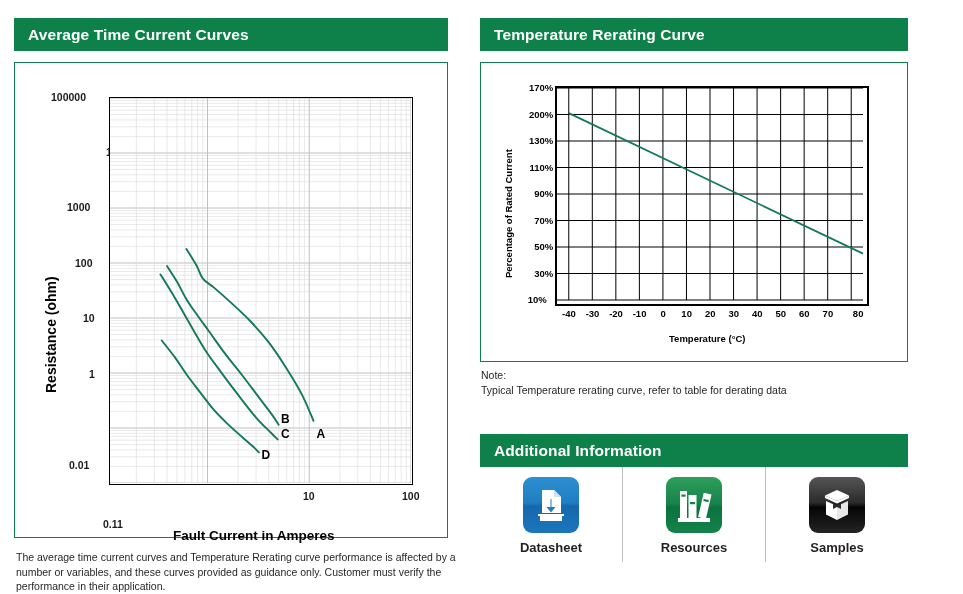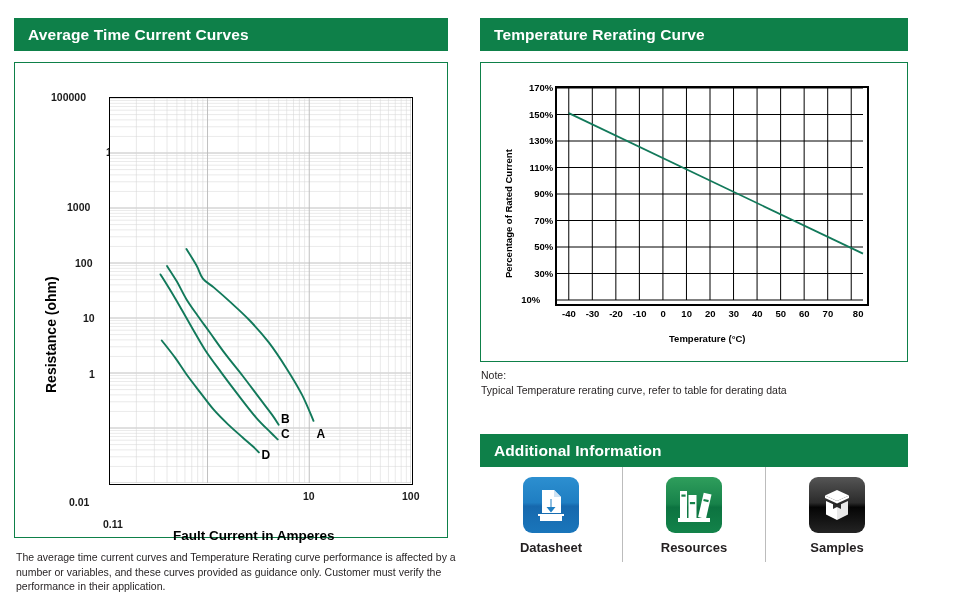--- a/index.html
+++ b/index.html
@@ -100,21 +100,21 @@
 
     <div class="ytitle" style="left:28px;top:330px;">Resistance (ohm)</div>
 
     <div class="ax-label" id="yl-7" style="left:36px;top:28px;">100000</div>
     <div class="ax-label" id="yl-6" style="left:44px;top:83px;margin-left:47px;">10000</div>
     <div class="ax-label" id="yl-5" style="left:52px;top:138px;">1000</div>
     <div class="ax-label" id="yl-4" style="left:60px;top:194px;">100</div>
     <div class="ax-label" id="yl-3" style="left:68px;top:249px;">10</div>
     <div class="ax-label" id="yl-2" style="left:74px;top:305px;">1</div>
     <div class="ax-label" id="yl-1" style="left:62px;top:360px;margin-left:36px;">0.1</div>
-    <div class="ax-label" id="yl-0" style="left:54px;top:433px;">0.01</div>
+    <div class="ax-label" id="yl-0" style="left:54px;top:396px;">0.01</div>
 
     <div class="plot-left">
       <svg id="left-svg" width="301" height="385" viewBox="0 0 301 385">
         <g id="left-grid">
             <line x1="0" y1="385" x2="301" y2="385" stroke="#b9b9b9" stroke-width="0.9"></line>
             <line x1="0" y1="368.443350238481" x2="301" y2="368.443350238481" stroke="#d8d8d8" stroke-width="0.55"></line>
             <line x1="0" y1="358.7583309904186" x2="301" y2="358.7583309904186" stroke="#d8d8d8" stroke-width="0.55"></line>
             <line x1="0" y1="351.88670047696206" x2="301" y2="351.88670047696206" stroke="#d8d8d8" stroke-width="0.55"></line>
             <line x1="0" y1="346.556649761519" x2="301" y2="346.556649761519" stroke="#d8d8d8" stroke-width="0.55"></line>
             <line x1="0" y1="342.2016812288996" x2="301" y2="342.2016812288996" stroke="#d8d8d8" stroke-width="0.55"></line>
@@ -260,28 +260,28 @@
             <line x1="270.6923076923077" y1="0" x2="270.6923076923077" y2="212" stroke="#000" stroke-width="1"></line>
             <line x1="294.2307692307692" y1="0" x2="294.2307692307692" y2="212" stroke="#000" stroke-width="1"></line>
           </g>
         <g id="right-curve">
             <polyline points="11.77,25.18 306.00,165.63" fill="none" stroke="#12795a" stroke-width="1.8"></polyline>
           </g>
       </svg>
     </div>
 
     <div id="right-yticks">
-        <div class="rlabel" style="left: 40.2px; top: 231.2px; width: 32px; text-align: left;">10%</div>
+        <div class="rlabel" style="left: 40.2px; top: 231.2px; width: 32px; text-align: center;">10%</div>
         <div class="rlabel" style="left: 40.2px; top: 204.7px; width: 32px; text-align: right;">30%</div>
         <div class="rlabel" style="left: 40.2px; top: 178.2px; width: 32px; text-align: right;">50%</div>
         <div class="rlabel" style="left: 40.2px; top: 151.7px; width: 32px; text-align: right;">70%</div>
         <div class="rlabel" style="left: 40.2px; top: 125.2px; width: 32px; text-align: right;">90%</div>
         <div class="rlabel" style="left: 40.2px; top: 98.7px; width: 32px; text-align: right;">110%</div>
         <div class="rlabel" style="left: 40.2px; top: 72.2px; width: 32px; text-align: right;">130%</div>
-        <div class="rlabel" style="left: 40.2px; top: 45.7px; width: 32px; text-align: right;">150%</div>
+        <div class="rlabel" style="left: 40.2px; top: 45.7px; width: 32px; text-align: right;">200%</div>
         <div class="rlabel" style="left: 40.2px; top: 19.2px; width: 32px; text-align: right;">170%</div>
       </div>
     <div id="right-xticks">
         <div class="rlabel" style="left: 75.9692px; top: 245.2px; width: 24px; text-align: center;">-40</div>
         <div class="rlabel" style="left: 99.5077px; top: 245.2px; width: 24px; text-align: center;">-30</div>
         <div class="rlabel" style="left: 123.046px; top: 245.2px; width: 24px; text-align: center;">-20</div>
         <div class="rlabel" style="left: 146.585px; top: 245.2px; width: 24px; text-align: center;">-10</div>
         <div class="rlabel" style="left: 170.123px; top: 245.2px; width: 24px; text-align: center;">0</div>
         <div class="rlabel" style="left: 193.662px; top: 245.2px; width: 24px; text-align: center;">10</div>
         <div class="rlabel" style="left: 217.2px; top: 245.2px; width: 24px; text-align: center;">20</div>

